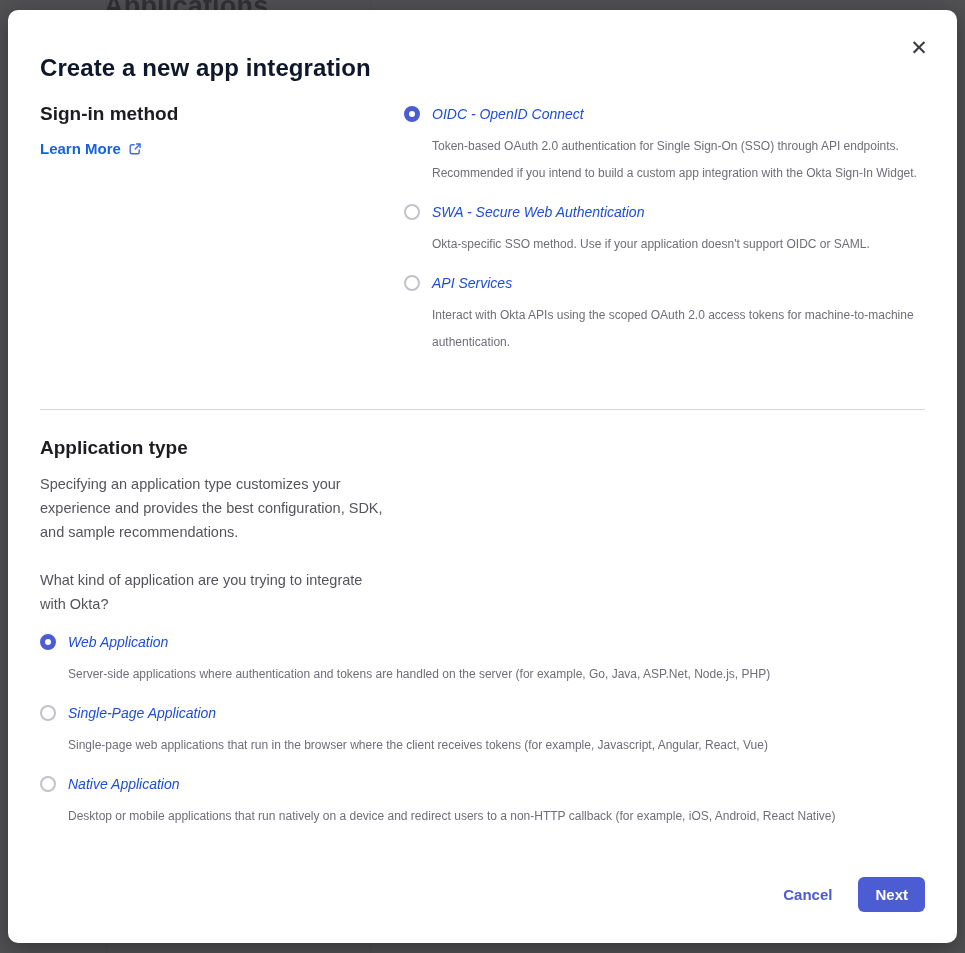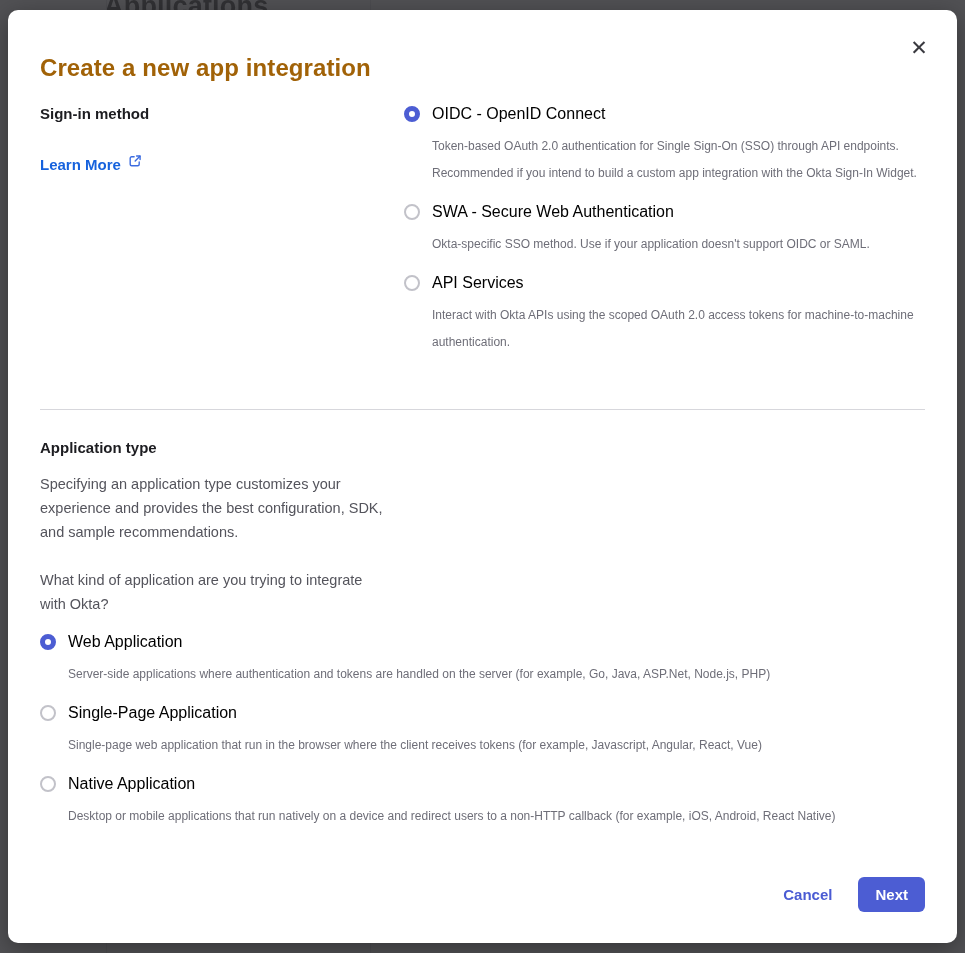--- a/index.html
+++ b/index.html
@@ -73,48 +73,49 @@
     color: #3a3a40;
     cursor: pointer;
     padding: 0;
     font-family: "Liberation Sans", sans-serif;
   }
   .dialog-title {
     margin: 0;
     font-size: 24px;
     line-height: 32px;
     font-weight: 700;
-    color: #a16207;
+    color: #0f172a;
     letter-spacing: 0.1px;
   }
 
   .section {
     display: flex;
     gap: 14px;
     margin-top: 18px;
   }
   .section .left {
     width: 350px;
     flex: none;
   }
   .section .right {
     flex: 1;
     min-width: 0;
   }
 
   .group-label {
-    font-size: 15px;
+    font-size: 19px;
     line-height: 24px;
     font-weight: 700;
     color: #1d1d21;
   }
   .learn-more {
     display: inline-flex;
+    align-items: center;
     gap: 7px;
-    margin-top: 28px;
+    margin-top: 12px;
     font-size: 15px;
     line-height: 22px;
     font-weight: 700;
     color: #1662dd;
     text-decoration: none;
     cursor: pointer;
   }
   .learn-more svg { display: block; }
 
   .left-para {
@@ -141,23 +142,24 @@
     border: 2px solid #c2c2c9;
     background: #ffffff;
     margin-top: 4px;
   }
   .radio.selected {
     border: 5px solid #4c5dd3;
   }
   .opt-body { display: block; min-width: 0; }
   .opt-label {
     display: block;
-    font-size: 16px;
+    font-size: 14px;
     line-height: 24px;
-    color: #000000;
+    color: #1d4ed8;
+    font-style: italic;
   }
   .opt-desc {
     display: block;
     margin-top: 7px;
     font-size: 12px;
     line-height: 27px;
     color: #6e6e78;
   }
 
   .divider {
@@ -261,21 +263,21 @@
         <span class="radio selected"></span>
         <span class="opt-body">
           <span class="opt-label">Web Application</span>
           <span class="opt-desc">Server-side applications where authentication and tokens are handled on the server (for example, Go, Java, ASP.Net, Node.js, PHP)</span>
         </span>
       </label>
       <label class="option">
         <span class="radio"></span>
         <span class="opt-body">
           <span class="opt-label">Single-Page Application</span>
-          <span class="opt-desc">Single-page web application that run in the browser where the client receives tokens (for example, Javascript, Angular, React, Vue)</span>
+          <span class="opt-desc">Single-page web applications that run in the browser where the client receives tokens (for example, Javascript, Angular, React, Vue)</span>
         </span>
       </label>
       <label class="option">
         <span class="radio"></span>
         <span class="opt-body">
           <span class="opt-label">Native Application</span>
           <span class="opt-desc">Desktop or mobile applications that run natively on a device and redirect users to a non-HTTP callback (for example, iOS, Android, React Native)</span>
         </span>
       </label>
     </div>

